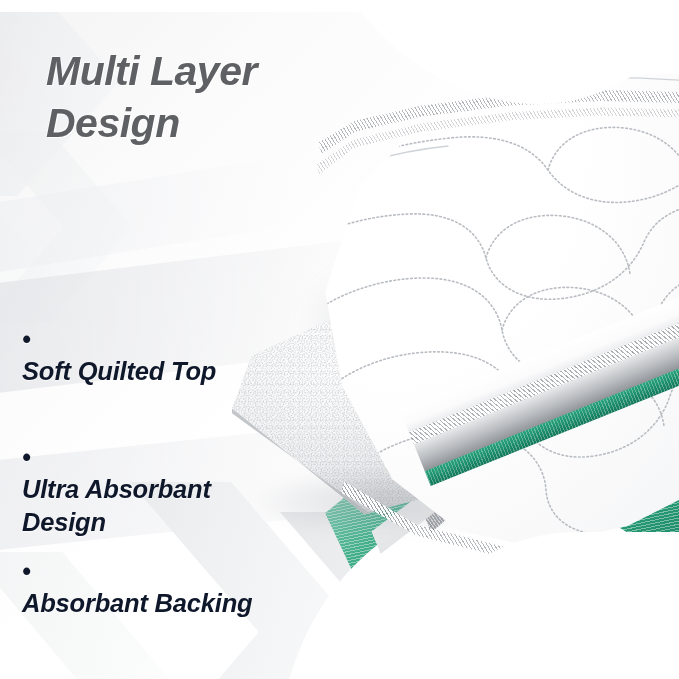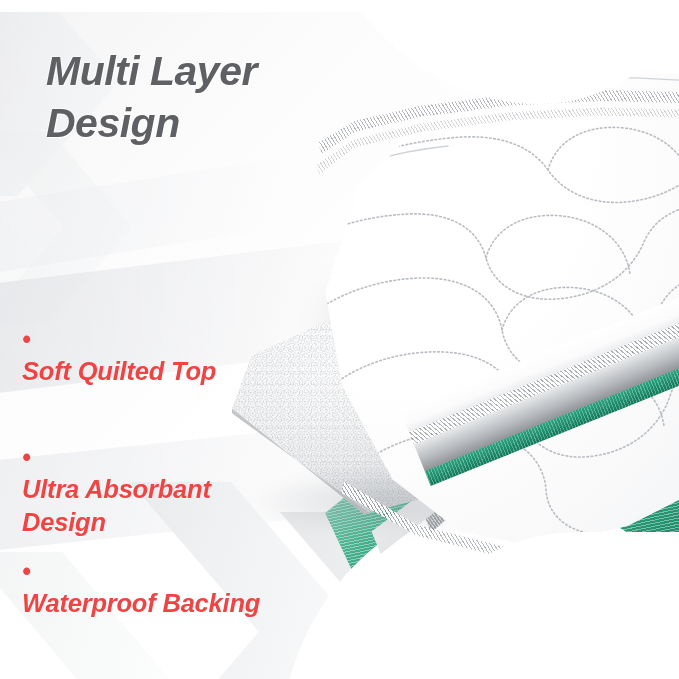--- a/index.html
+++ b/index.html
@@ -299,21 +299,21 @@
     white-space: pre-line;
   }
 
   .bullets { position:absolute; left:22px; top:278px; width:340px; }
   .bullet {
     position:absolute;
     font-size: 25.5px;
     line-height: 1.28;
     font-weight: 700;
     font-style: italic;
-    color: #ef4444;
+    color: #0f172a;
     letter-spacing: -0.2px;
     white-space: pre-line;
     text-shadow: 0 1px 1px rgba(255,255,255,.75);
   }
   .b1 { top:0px;   left:0px; }
   .b2 { top:118px; left:0px; }
   .b3 { top:232px; left:0px; }
 
   .dot { font-size:25px; }
 </style>
@@ -409,17 +409,17 @@
       <span class="dot">•</span>
       <span>Soft Quilted Top</span>
     </div>
     <div class="bullet b2">
       <span class="dot">•</span>
       <span>Ultra Absorbant
 Design</span>
     </div>
     <div class="bullet b3">
       <span class="dot">•</span>
-      <span>Waterproof Backing</span>
+      <span>Absorbant Backing</span>
     </div>
   </div>
 
 </div>
 
 </body></html>

